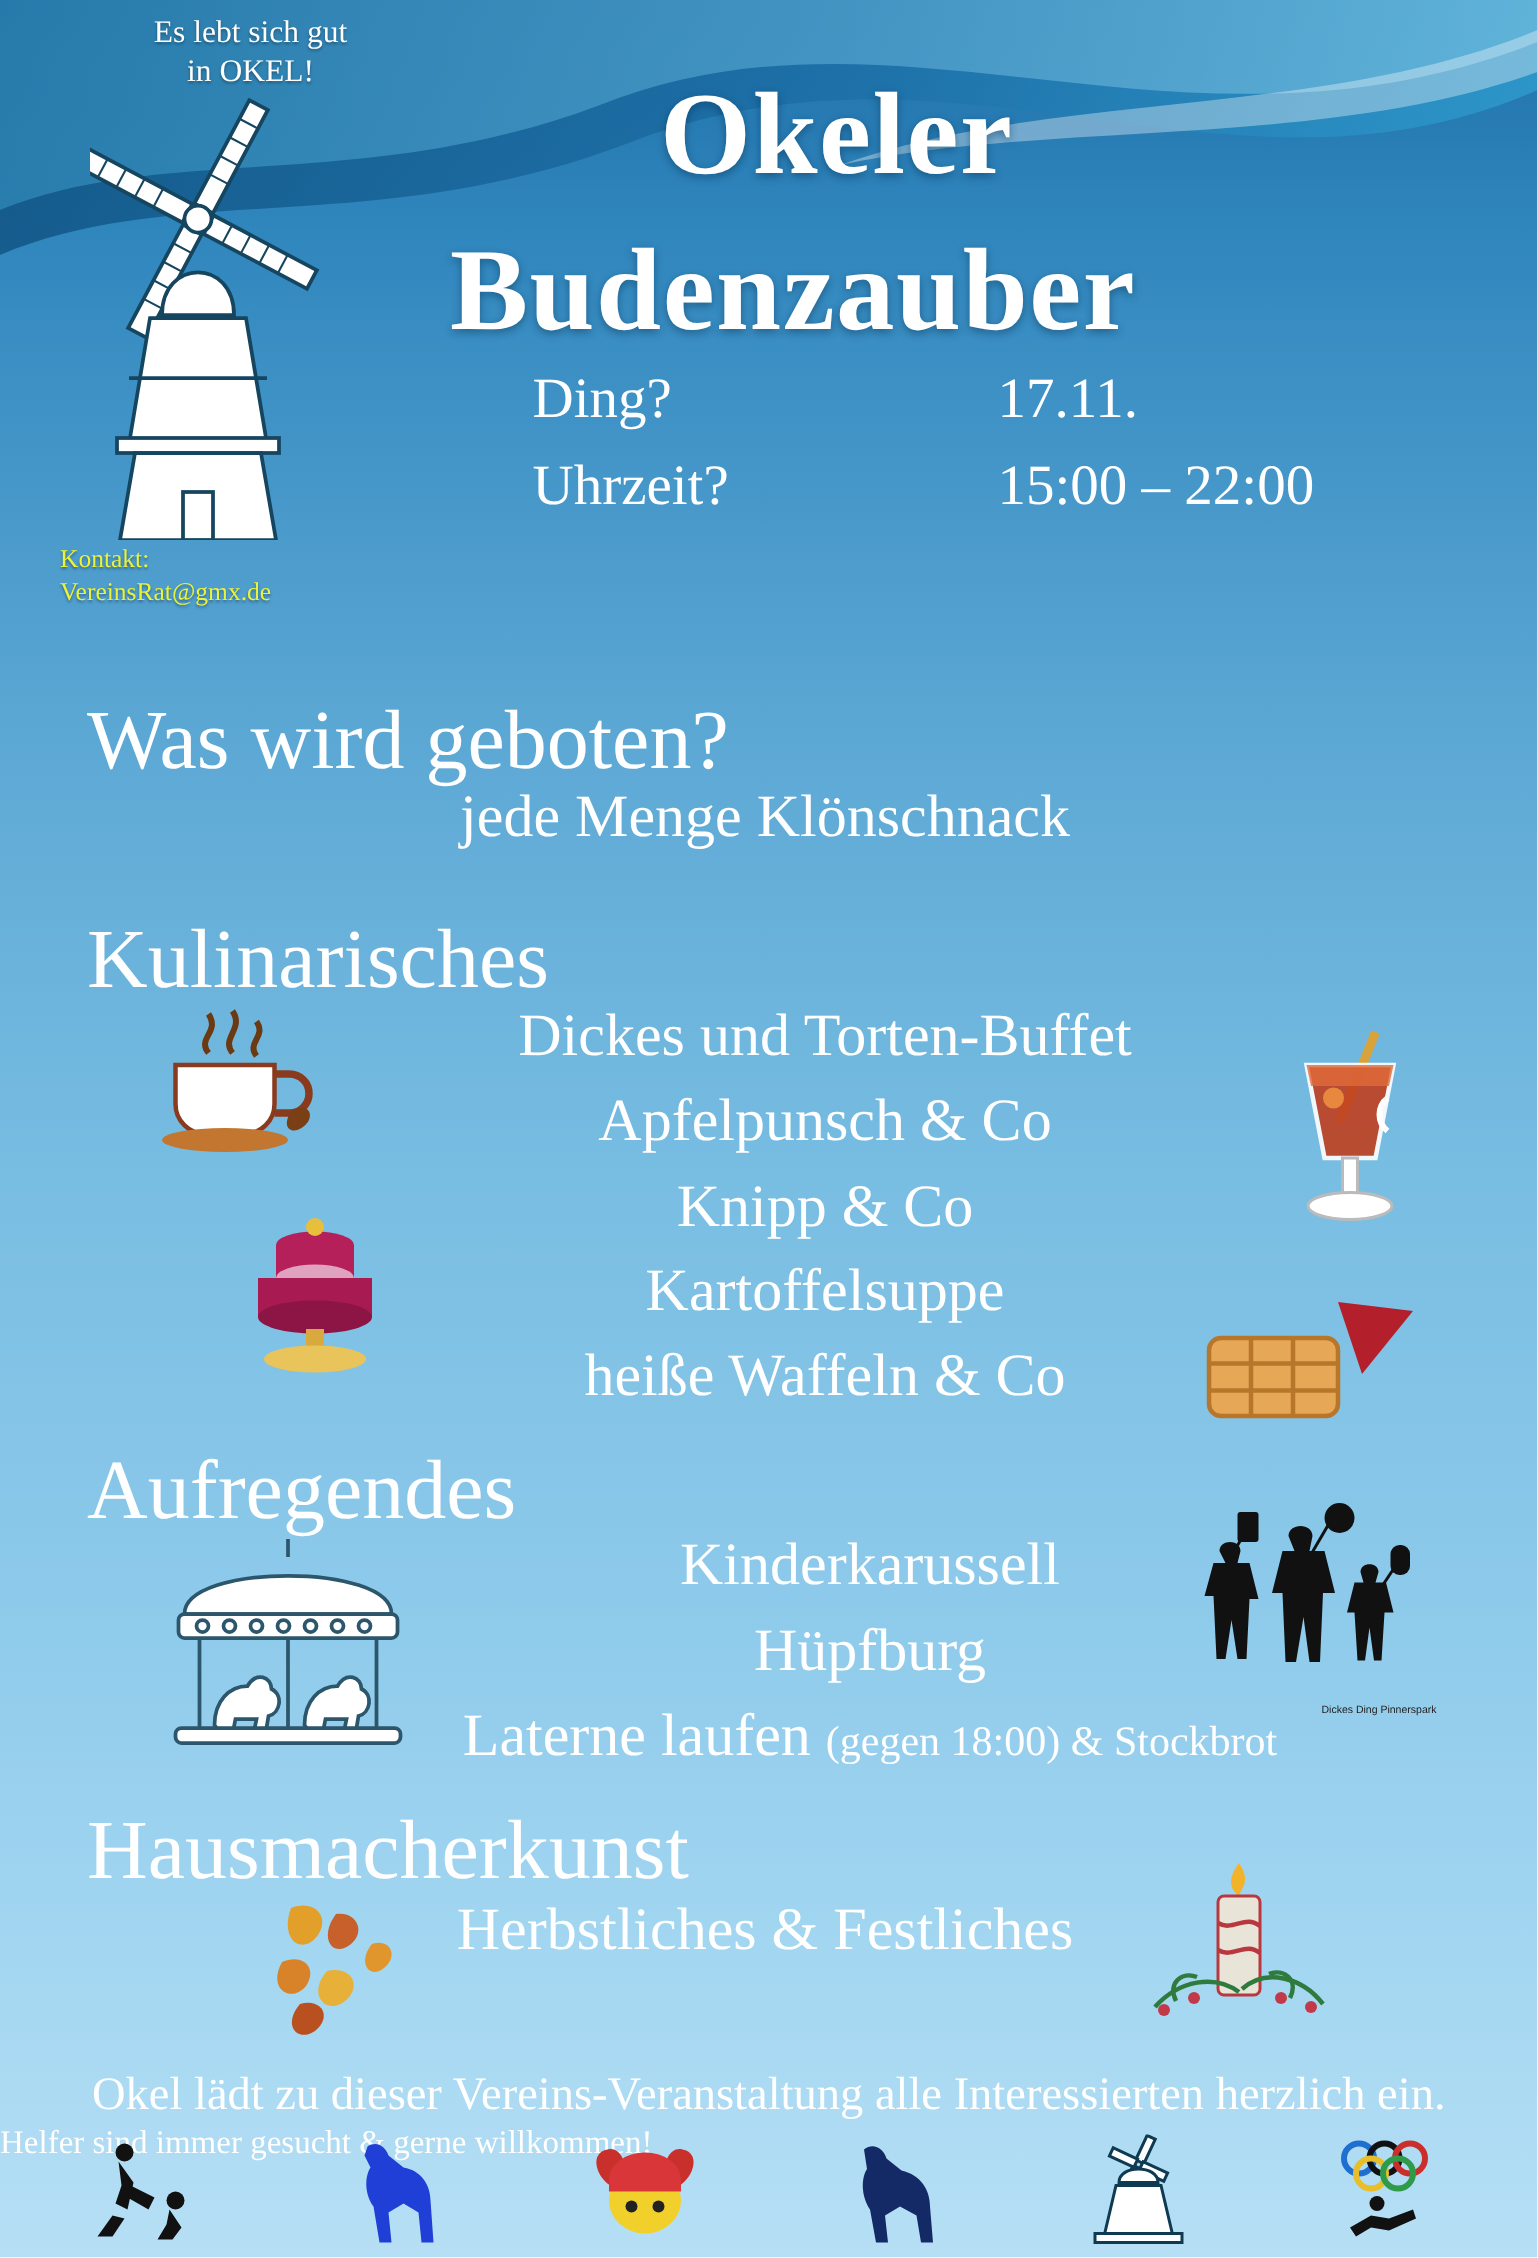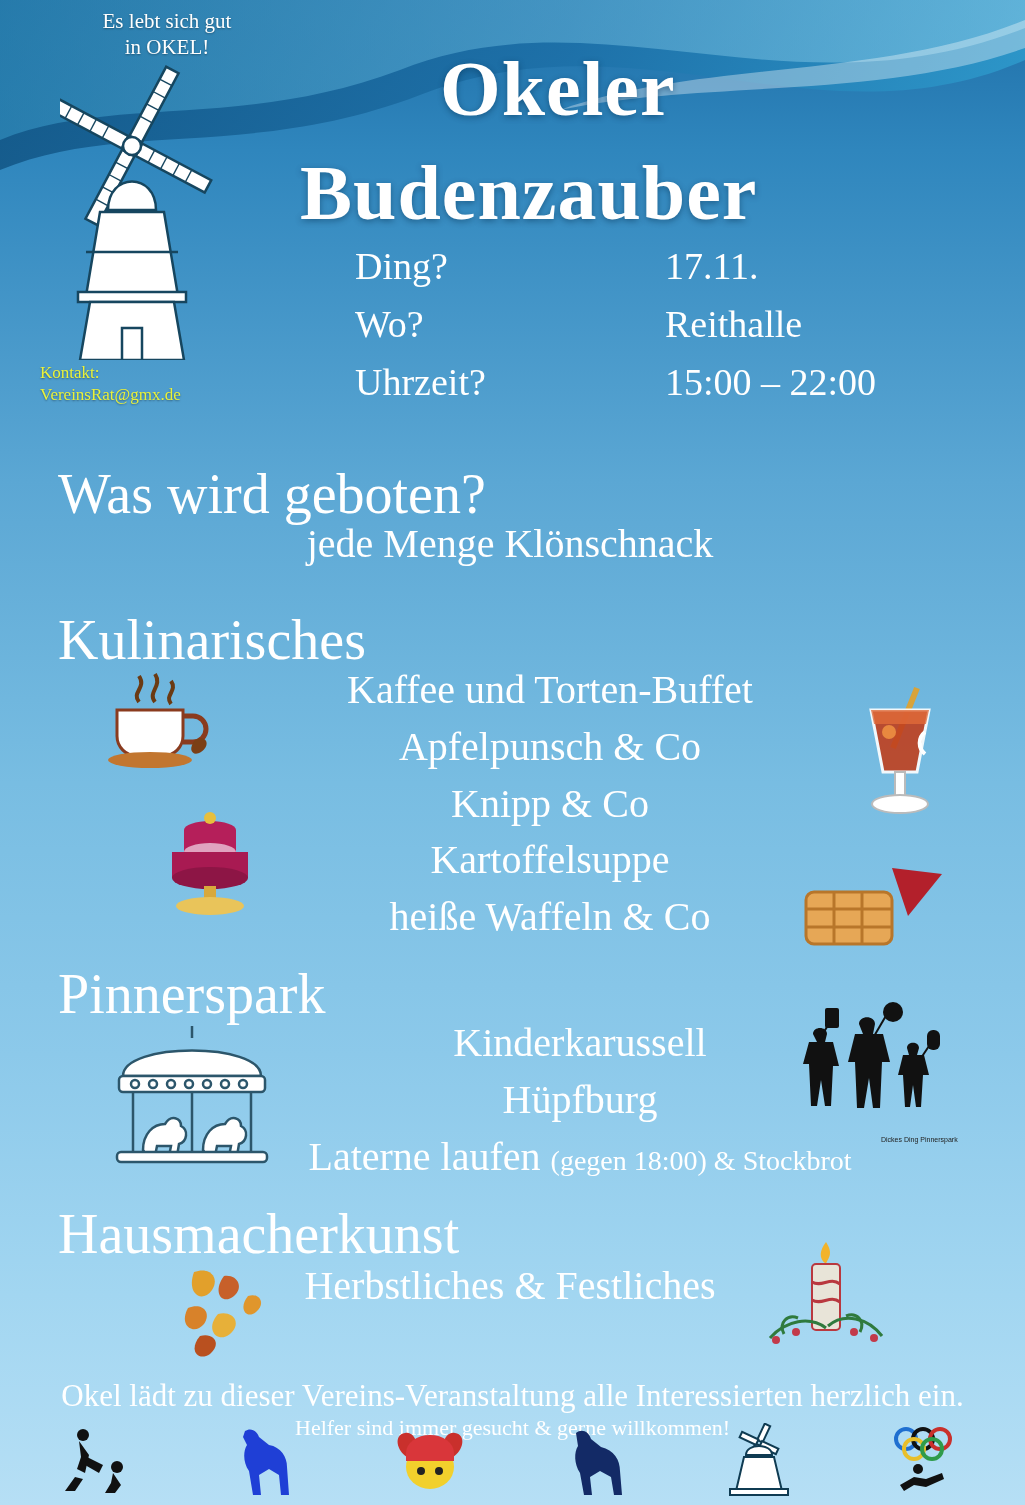--- a/index.html
+++ b/index.html
@@ -116,21 +116,20 @@
   .footer1 {
     position: absolute;
     top: 1378px; left: 0; width: 1025px;
     text-align: center;
     font-size: 31px;
     color: #ffffff;
   }
   .footer2 {
     position: absolute;
     top: 1415px; left: 0; width: 1025px;
-    text-align: center;
     font-size: 22px;
     color: #ffffff;
   }
   .icon-strip {
     position: absolute;
     bottom: 4px; left: 0; width: 1025px;
     display: flex;
     justify-content: space-around;
     align-items: flex-end;
     padding: 0 20px 4px 20px;
@@ -228,44 +227,40 @@
 
   <div class="title1">Okeler</div>
   <div class="title2">Budenzauber</div>
 
   <div class="facts">
     <div class="row">
       <div class="q">Ding?</div>
       <div class="a">17.11.</div>
     </div>
     <div class="row">
-      <div class="q">Wo?</div>
-      <div class="a">Reithalle</div>
-    </div>
-    <div class="row">
       <div class="q">Uhrzeit?</div>
       <div class="a">15:00 – 22:00</div>
     </div>
   </div>
 
   <div class="sec-head" id="head-geboten">Was wird geboten?</div>
   <div class="sec-body" id="body-geboten">
     <div>jede Menge Klönschnack</div>
   </div>
 
   <div class="sec-head" id="head-kulinarisches">Kulinarisches</div>
   <div class="sec-body" id="body-kulinarisches">
-    <div>Kaffee und Torten-Buffet</div>
+    <div>Dickes und Torten-Buffet</div>
     <div>Apfelpunsch &amp; Co</div>
     <div>Knipp &amp; Co</div>
     <div>Kartoffelsuppe</div>
     <div>heiße Waffeln &amp; Co</div>
   </div>
 
-  <div class="sec-head" id="head-aufregendes">Pinnerspark</div>
+  <div class="sec-head" id="head-aufregendes">Aufregendes</div>
   <div class="sec-body" id="body-aufregendes">
     <div>Kinderkarussell</div>
     <div>Hüpfburg</div>
     <div>
       <span>Laterne laufen</span>
       <span class="small-note">(gegen 18:00) &amp; Stockbrot</span>
     </div>
   </div>
 
   <div class="sec-head" id="head-hausmacher">Hausmacherkunst</div>

